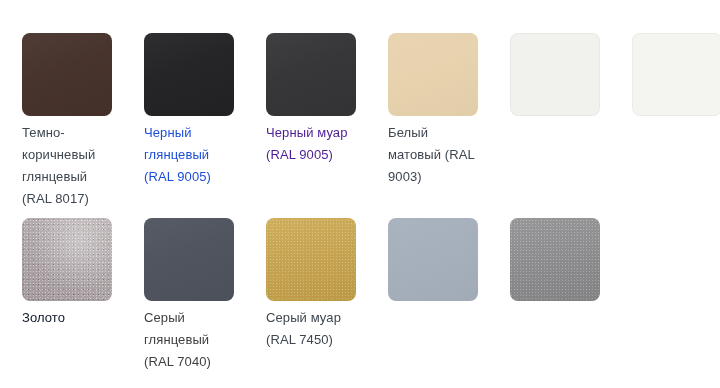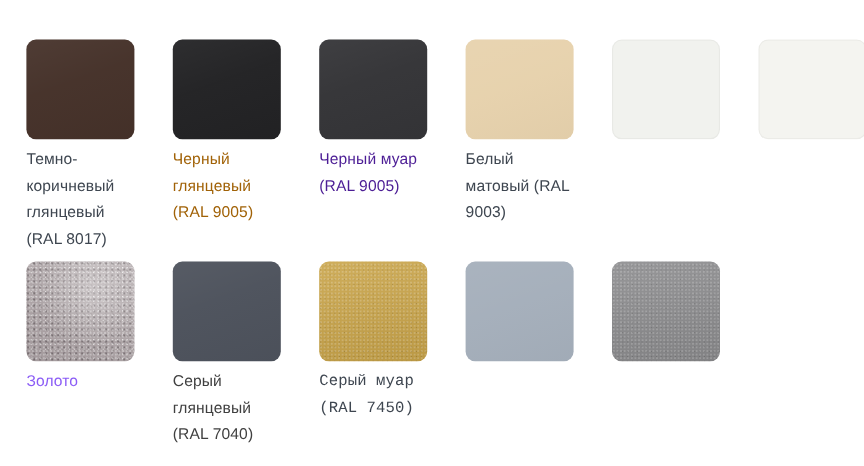--- a/index.html
+++ b/index.html
@@ -164,21 +164,21 @@
     <div class="swatch-cell">
       <div class="swatch-chip pale" style="background-color: rgb(244, 244, 240);"></div>
     </div>
   </div>
 
   <div class="label-row labels-1">
     <div class="label-cell">
       <div class="swatch-label" style="color: rgb(62, 70, 80);">Темно-коричневый глянцевый (RAL 8017)</div>
     </div>
     <div class="label-cell">
-      <div class="swatch-label" style="color: #a16207;">Черный глянцевый (RAL 9005)</div>
+      <div class="swatch-label" style="color: #1d4ed8;">Черный глянцевый (RAL 9005)</div>
     </div>
     <div class="label-cell">
       <div class="swatch-label" style="color: #4c1d95;">Черный муар (RAL 9005)</div>
     </div>
     <div class="label-cell">
       <div class="swatch-label" style="color: rgb(62, 70, 80);">Белый матовый (RAL 9003)</div>
     </div>
   </div>
 
   <div class="swatch-row row-2">
@@ -195,24 +195,24 @@
       <div class="swatch-chip gloss" style="background-color: rgb(165, 175, 187);"></div>
     </div>
     <div class="swatch-cell">
       <div class="swatch-chip grain" style="background-color: rgb(139, 139, 141);"></div>
     </div>
     <div class="swatch-cell"></div>
   </div>
 
   <div class="label-row labels-2">
     <div class="label-cell">
-      <div class="swatch-label" style="color: #8b5cf6;">Золото</div>
+      <div class="swatch-label" style="color: #0f172a;">Золото</div>
     </div>
     <div class="label-cell">
       <div class="swatch-label" style="color: #404040;">Серый глянцевый (RAL 7040)</div>
     </div>
     <div class="label-cell">
-      <div class="swatch-label" style="color: rgb(62, 70, 80); font-family: Liberation Mono, monospace;">Серый муар (RAL 7450)</div>
+      <div class="swatch-label" style="color: rgb(62, 70, 80);">Серый муар (RAL 7450)</div>
     </div>
     <div class="label-cell"></div>
   </div>
 
 </div>
 
 </body></html>

